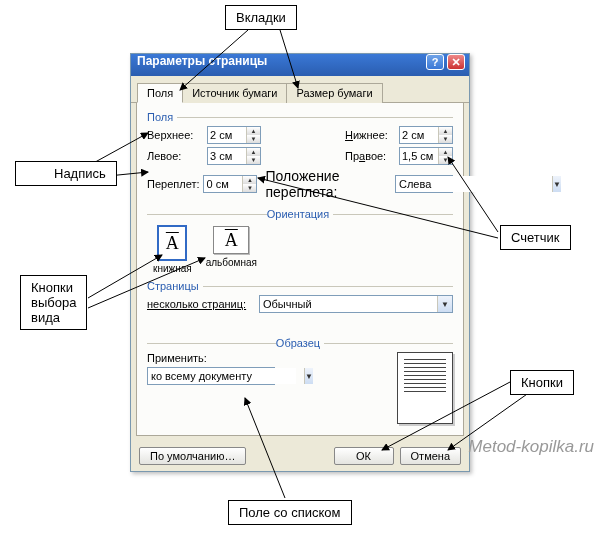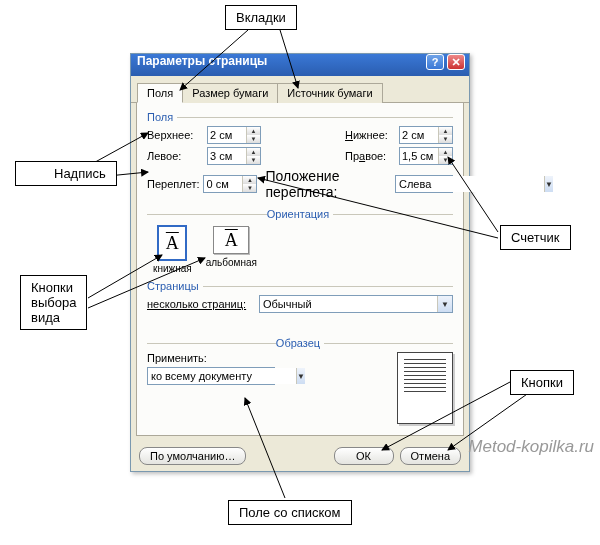--- a/index.html
+++ b/index.html
@@ -142,20 +142,21 @@
     font-size: 6px;
     display: flex; align-items: center; justify-content: center;
     color: #333;
   }
   .dropdown {
     display: inline-flex;
     border: 1px solid #7f9db9;
     background: #fff;
     height: 18px;
     align-items: stretch;
+    gap: 8px;
   }
   .dropdown input {
     border: none;
     font-size: 11px;
     padding: 0 3px;
     outline: none;
     flex: 1;
   }
   .dropdown .ddbtn {
     width: 15px;
@@ -204,21 +205,21 @@
     padding: 6px 8px;
     gap: 6px;
     background: #ece9d8;
   }
   .buttons-row .spacer { flex: 1; }
   .pushbtn {
     border: 1px solid #888;
     background: linear-gradient(#fff,#e4e4e0);
     padding: 2px 10px;
     font-size: 11px;
-    border-radius: 8px;
+    border-radius: 2px;
     min-width: 60px;
     text-align: center;
     cursor: pointer;
   }
   .watermark {
     position: absolute;
     right: 6px;
     bottom: 88px;
     font-size: 17px;
     color: #999;
@@ -267,22 +268,22 @@
 
 <div class="dialog">
   <div class="titlebar">
     <span class="title">Параметры страницы</span>
     <div class="btn">?</div>
     <div class="btn close">✕</div>
   </div>
 
   <div class="tabs">
     <div class="tab active"><span>Поля</span></div>
+    <div class="tab"><span>Источник бумаги</span></div>
     <div class="tab"><span>Размер бумаги</span></div>
-    <div class="tab"><span>Источник бумаги</span></div>
   </div>
 
   <div class="content">
 
     <div class="fieldset-label"><span>Поля</span></div>
 
     <div class="row">
       <span class="lbl">Верхнее:</span>
       <span class="spinbox">
         <input value="2 см" style="">

